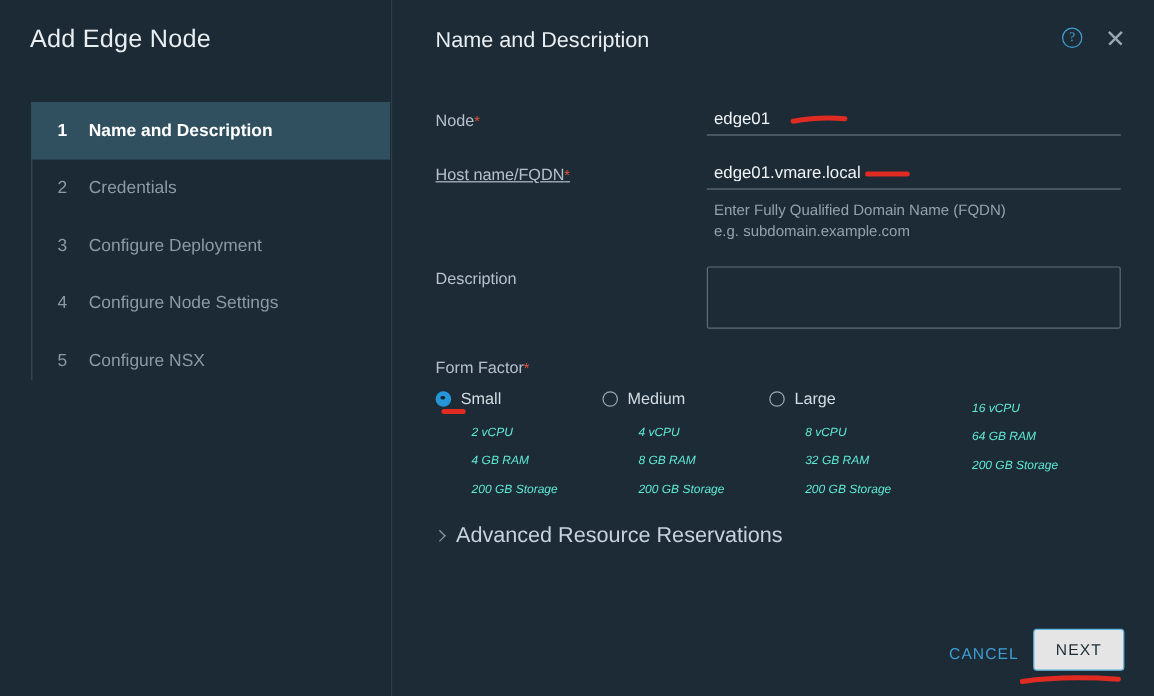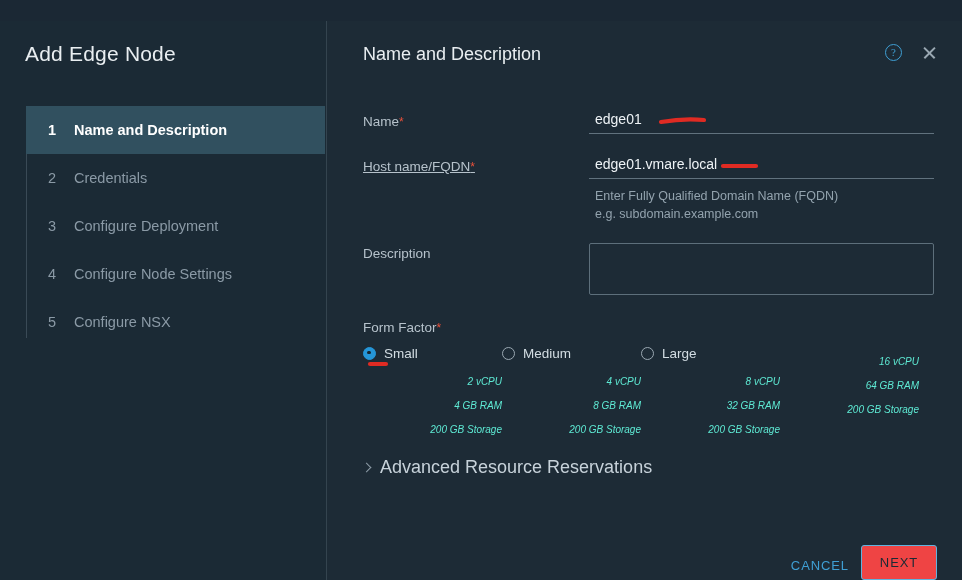--- a/index.html
+++ b/index.html
@@ -7,21 +7,20 @@
     width: 962px; height: 580px;
     background: #1b2834;
     font-family: "Liberation Sans", sans-serif;
     overflow: hidden;
   }
   #app {
     position: relative;
     width: 962px; height: 519px;
     background: #1b2a35;
     display: flex;
-    margin-top: 21px;
   }
 
   
   .wizard-pane {
     position: relative;
     width: 327px; height: 580px;
     background: #1b2a35;
     border-right: 1px solid #34444f;
     flex: 0 0 327px;
   }
@@ -175,21 +174,20 @@
     resize: none;
     outline: none;
   }
 
   
   .ff-grid {
     position: absolute;
     left: 36px; top: 264px;
     width: 565px;
     display: flex;
-    text-align: right;
   }
   .ff-col { width: 139px; position: relative; }
   .ff-head {
     display: flex;
     align-items: center;
     gap: 8px;
     height: 20px;
     cursor: pointer;
   }
   .radio {
@@ -251,21 +249,21 @@
     font-size: 13px;
     letter-spacing: .9px;
     font-family: "Liberation Sans", sans-serif;
     cursor: pointer;
     padding: 8px 4px;
   }
   .btn-next {
     position: absolute;
     right: 25px; top: 14px;
     width: 76px; height: 35px;
-    background: #ef4444;
+    background: #e5e5e5;
     border: 1px solid #61b3de;
     border-radius: 3px;
     color: #1a2a34;
     font-size: 13px;
     letter-spacing: .9px;
     font-family: "Liberation Sans", sans-serif;
     cursor: pointer;
   }
 
   
@@ -315,21 +313,21 @@
       <div class="content-title">Name and Description</div>
       <div class="hdr-icons">
         <div class="help-icon">?</div>
         <div class="close-icon"></div>
       </div>
     </div>
 
     <div class="form">
 
       <div class="field-label lbl-name">
-        <span>Name</span><span class="req">*</span>
+        <span>Node</span><span class="req">*</span>
       </div>
       <input class="text-input inp-name" type="text" value="edge01" style="">
 
       <div class="field-label lbl-fqdn">
         <span>Host name/FQDN</span><span class="req">*</span>
       </div>
       <input class="text-input inp-fqdn" type="text" value="edge01.vmare.local" style="">
       <div class="hint hint1">Enter Fully Qualified Domain Name (FQDN)</div>
       <div class="hint hint2">e.g. subdomain.example.com</div>
 

